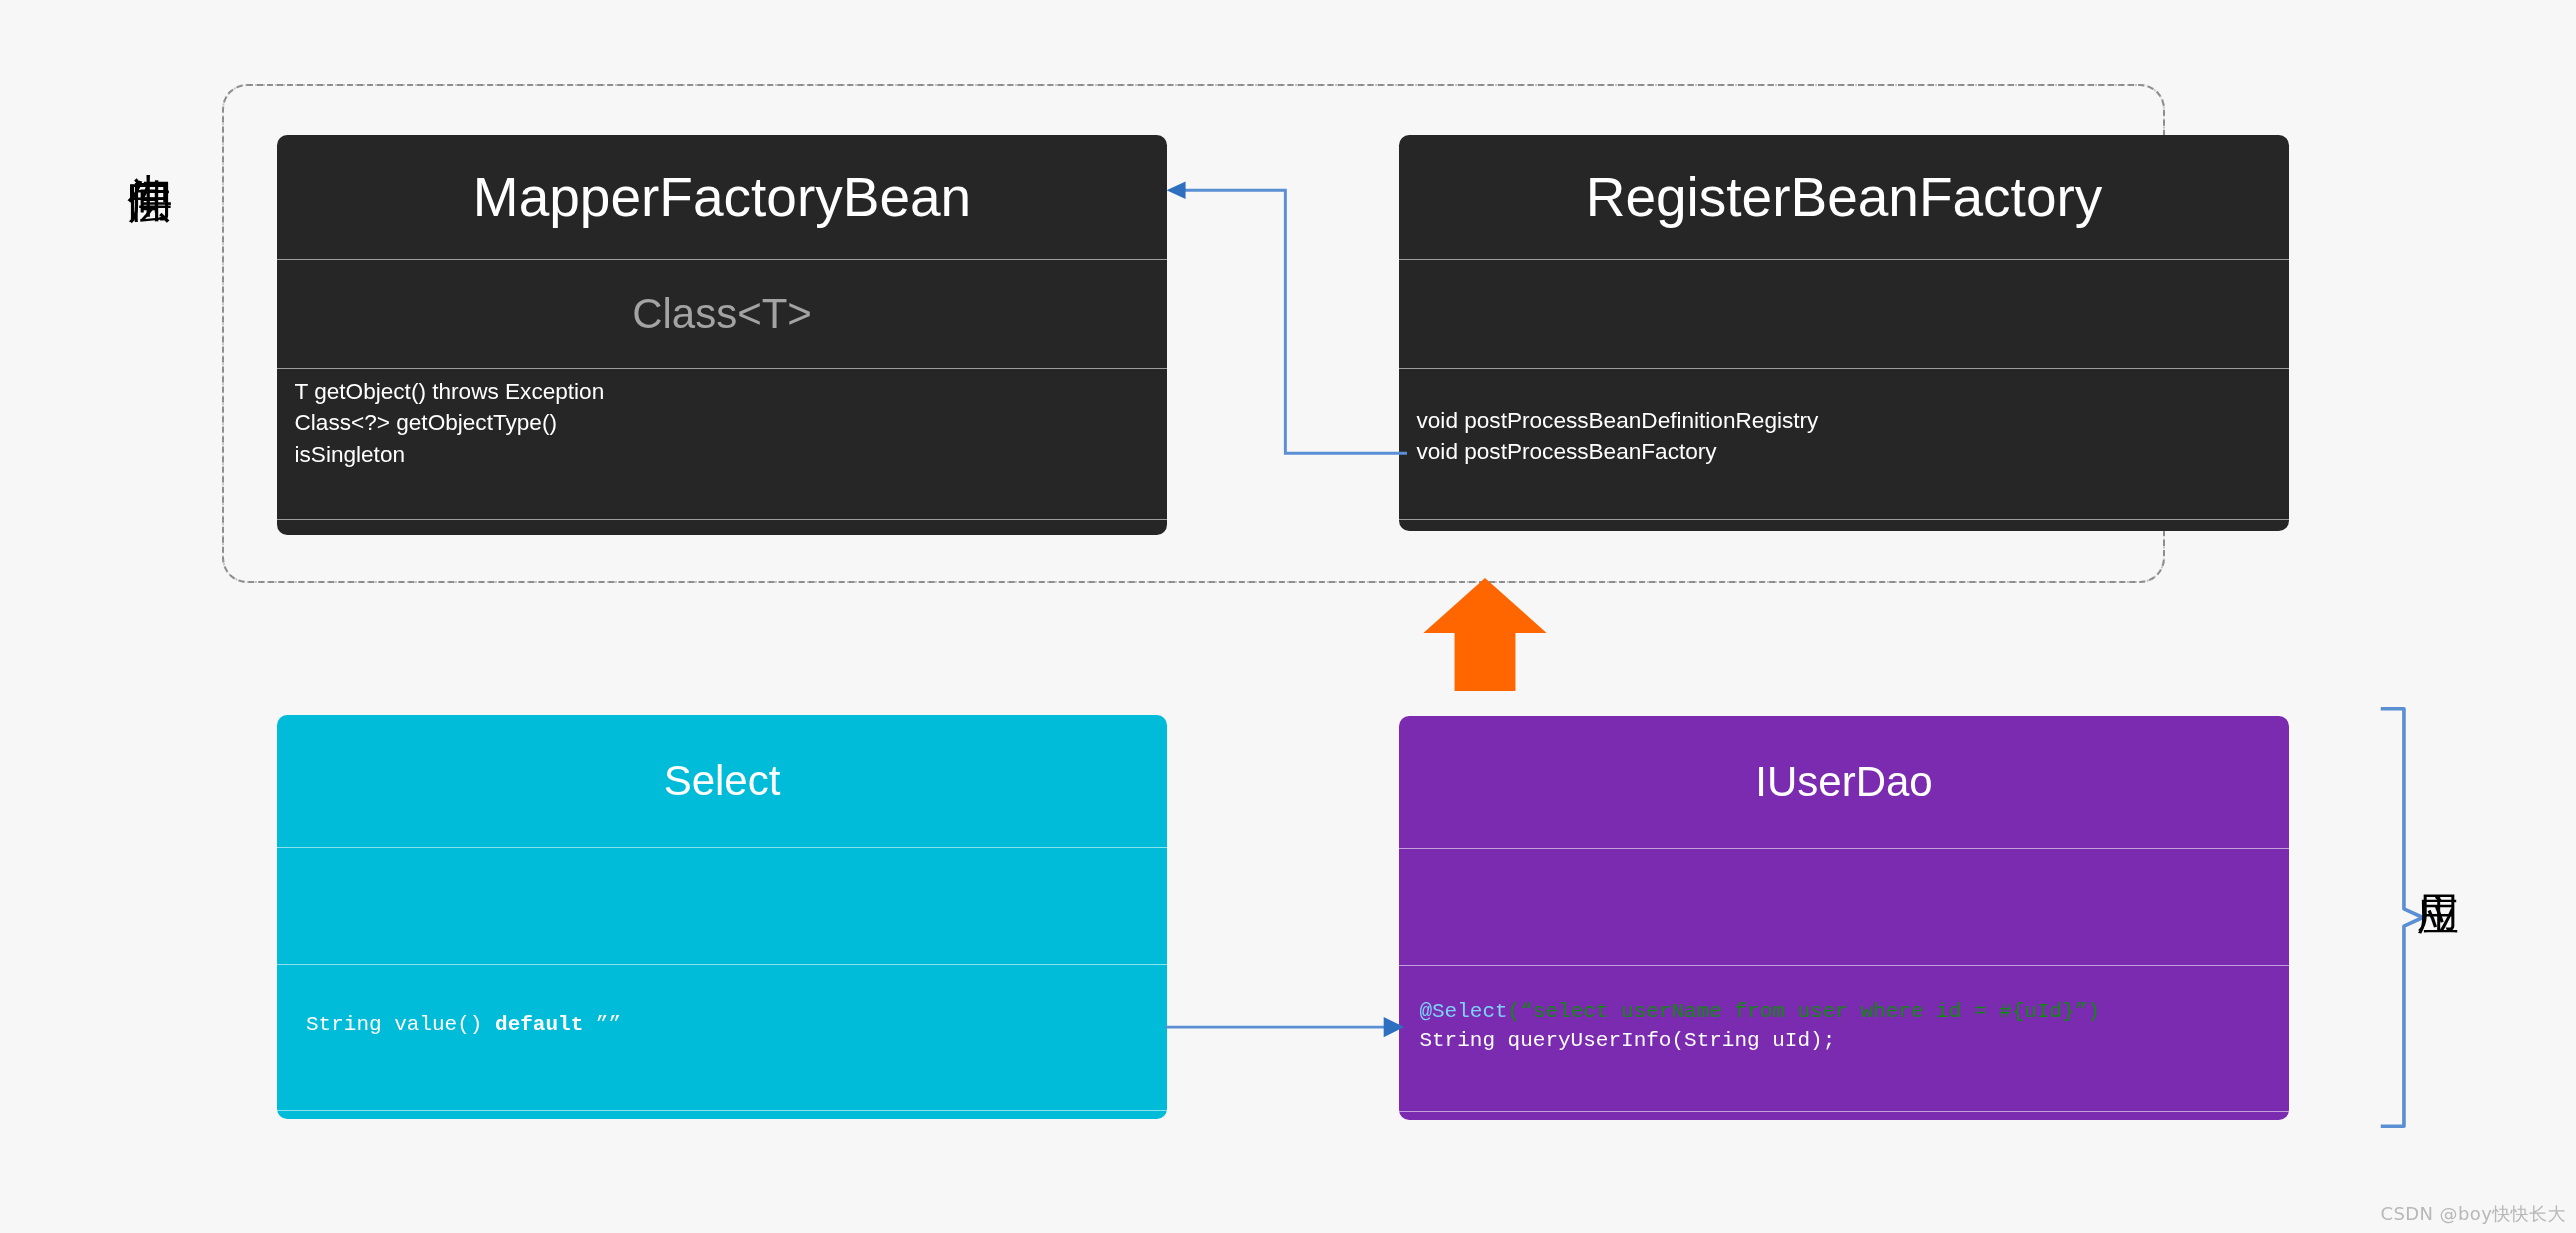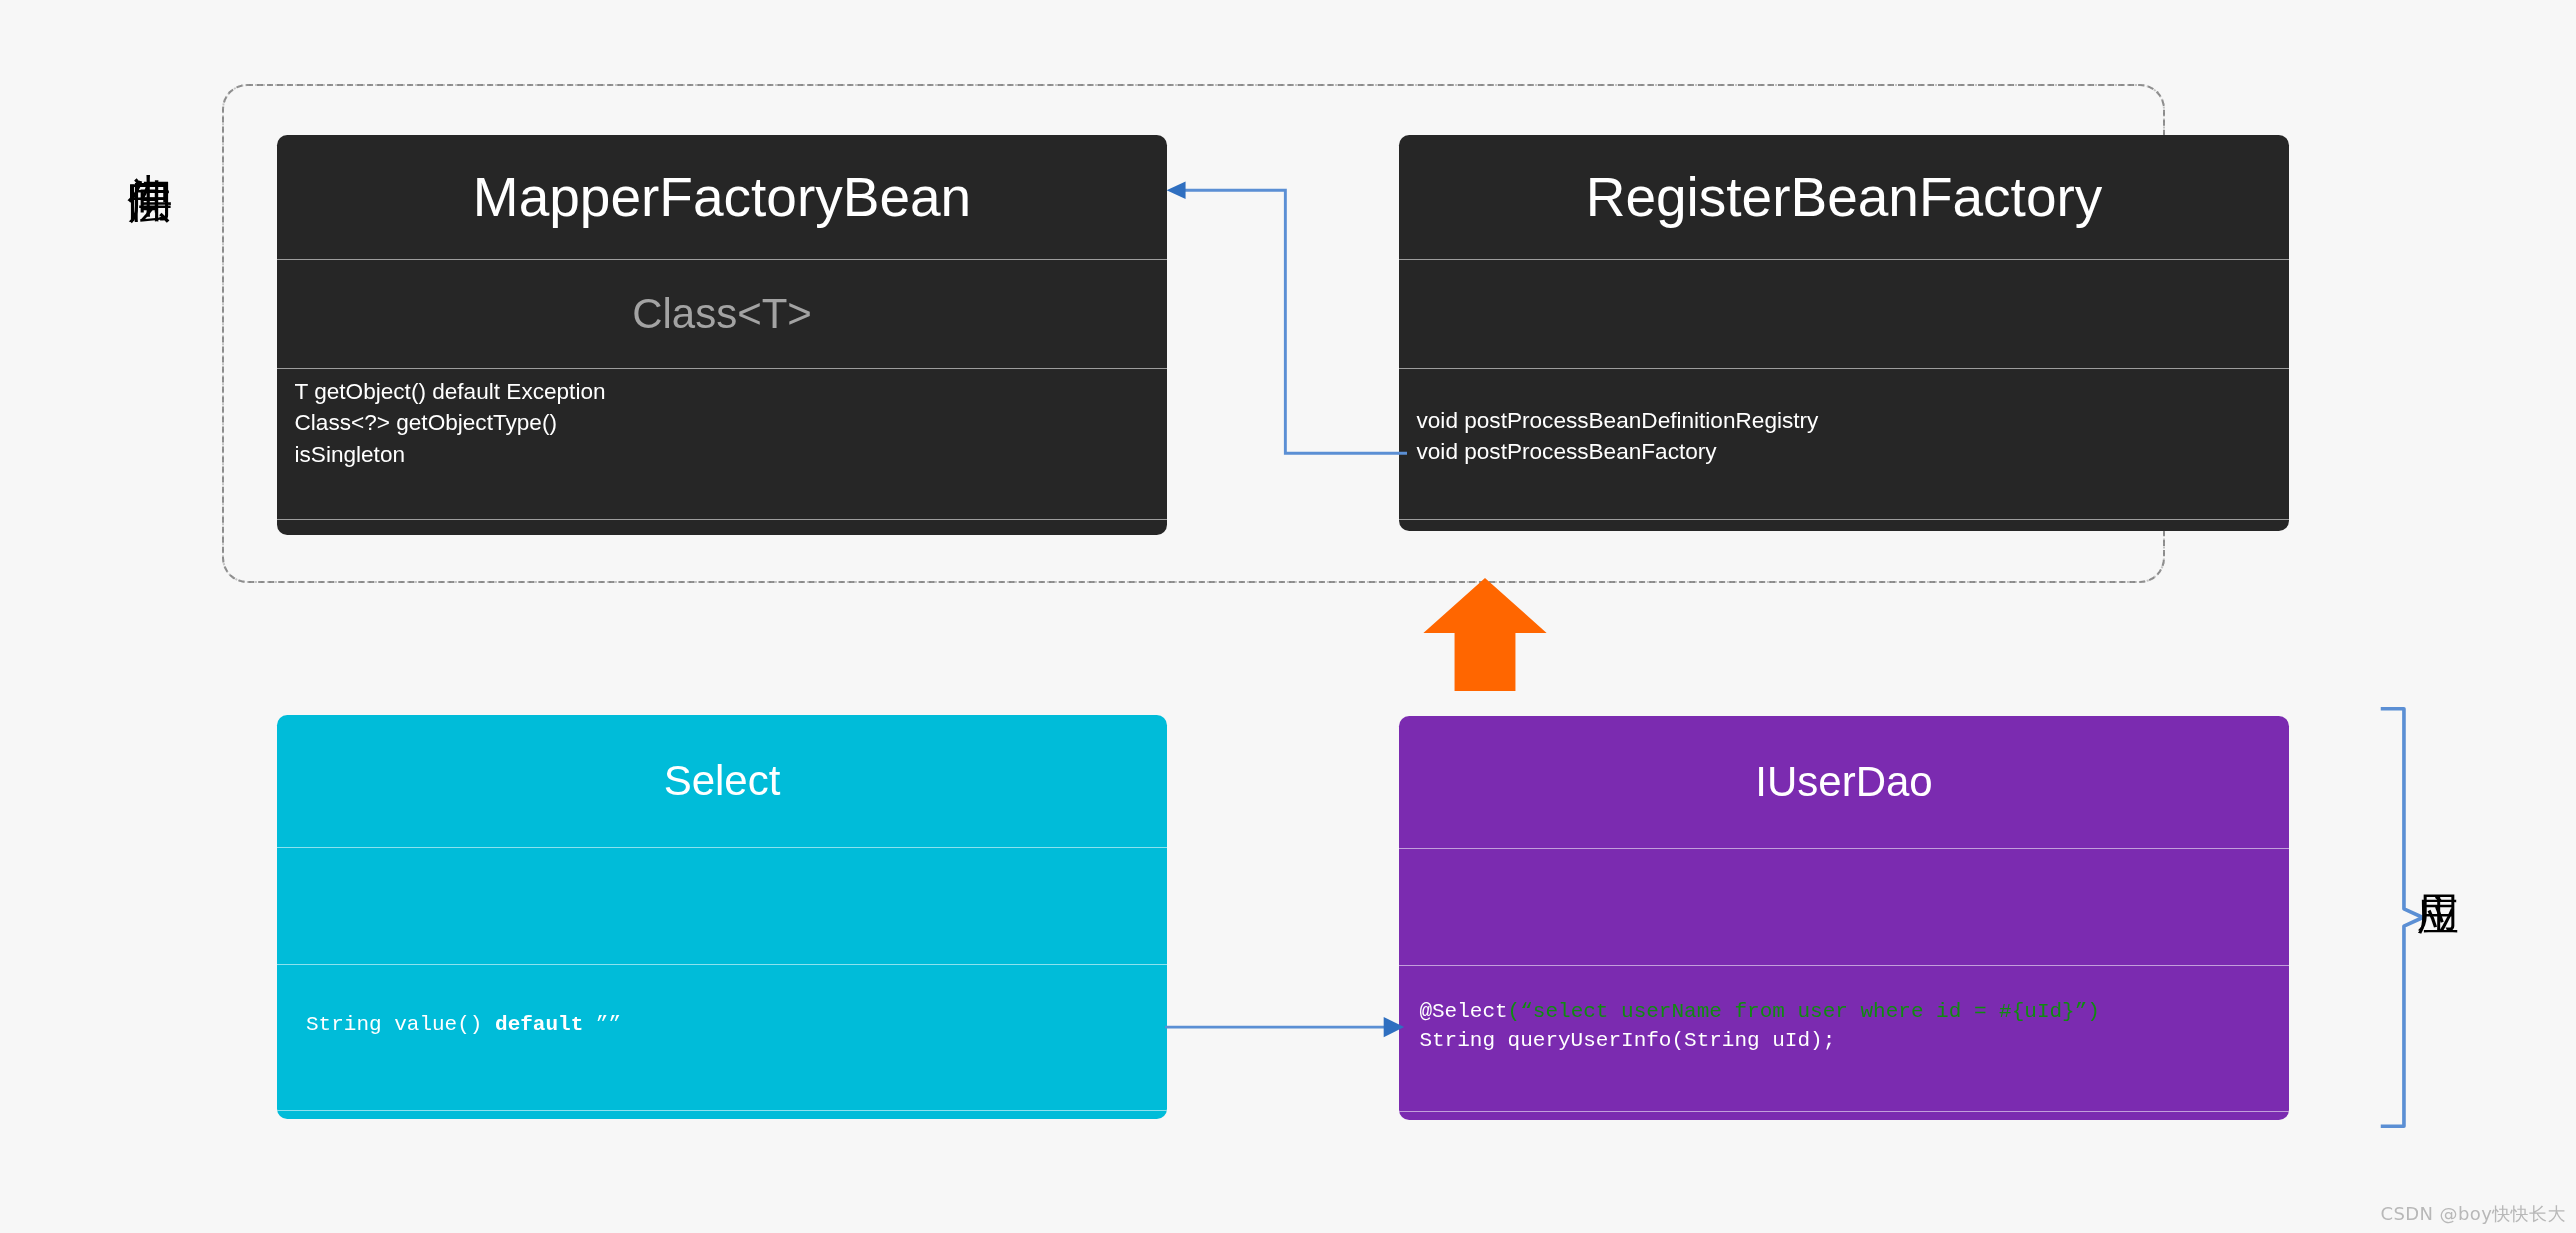--- a/index.html
+++ b/index.html
@@ -167,21 +167,21 @@
   #iuserdao-box {
     left: 1399px;
     top: 716px;
     width: 890px;
     height: 404px;
   }
   #iuserdao-box .title  { height: 135px; }
   #iuserdao-box .empty  { height: 120px; }
   #iuserdao-box .members{ height: 149px; padding-top: 31px; }
 
-  .tok-ann { color: #ffffff; }
+  .tok-ann { color: #7dd3fc; }
   .tok-str { color: #108b10; }
   .tok-plain { color: #ffffff; }
 
   
   .connector {
     position: absolute;
     pointer-events: none;
   }
   #connector-register-to-mapper { left: 1136px; top: 167px; }
   #connector-select-to-iuserdao { left: 1136px; top: 997px; }
@@ -206,21 +206,21 @@
 <div id="canvas">
 
   <div class="vlabel" id="middleware-layer-label">中间件层</div>
 
   <div id="middleware-container"></div>
 
   <div class="umlbox dark" id="mapper-factory-bean">
     <div class="row title">MapperFactoryBean</div>
     <div class="row sep subtitle">Class&lt;T&gt;</div>
     <div class="row sep members">
-      <div class="line">T getObject() default Exception</div>
+      <div class="line">T getObject() throws Exception</div>
       <div class="line">Class&lt;?&gt; getObjectType()</div>
       <div class="line">isSingleton</div>
     </div>
     <div class="row sep footer"></div>
   </div>
 
   <div class="umlbox dark" id="register-bean-factory">
     <div class="row title">RegisterBeanFactory</div>
     <div class="row sep empty"></div>
     <div class="row sep members">

